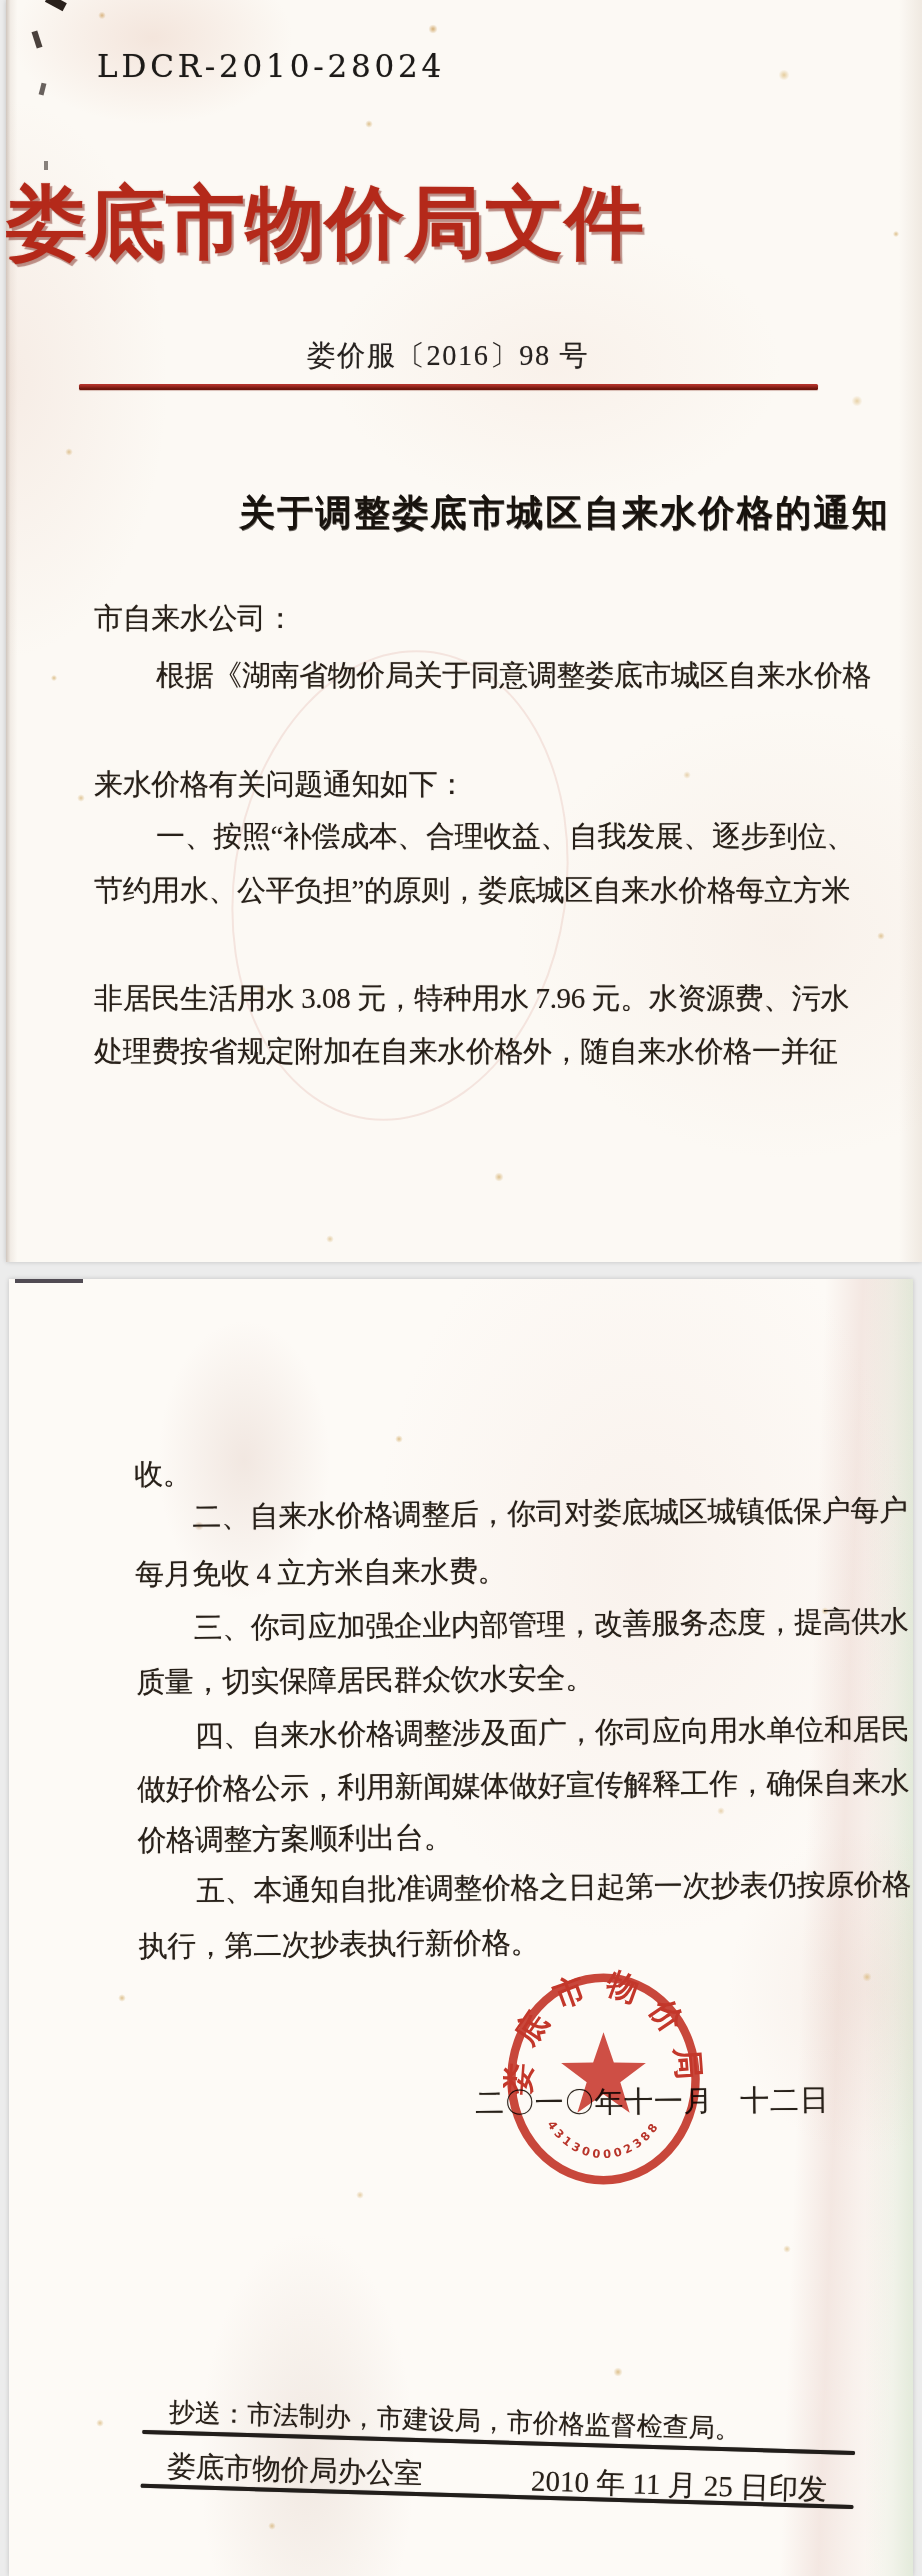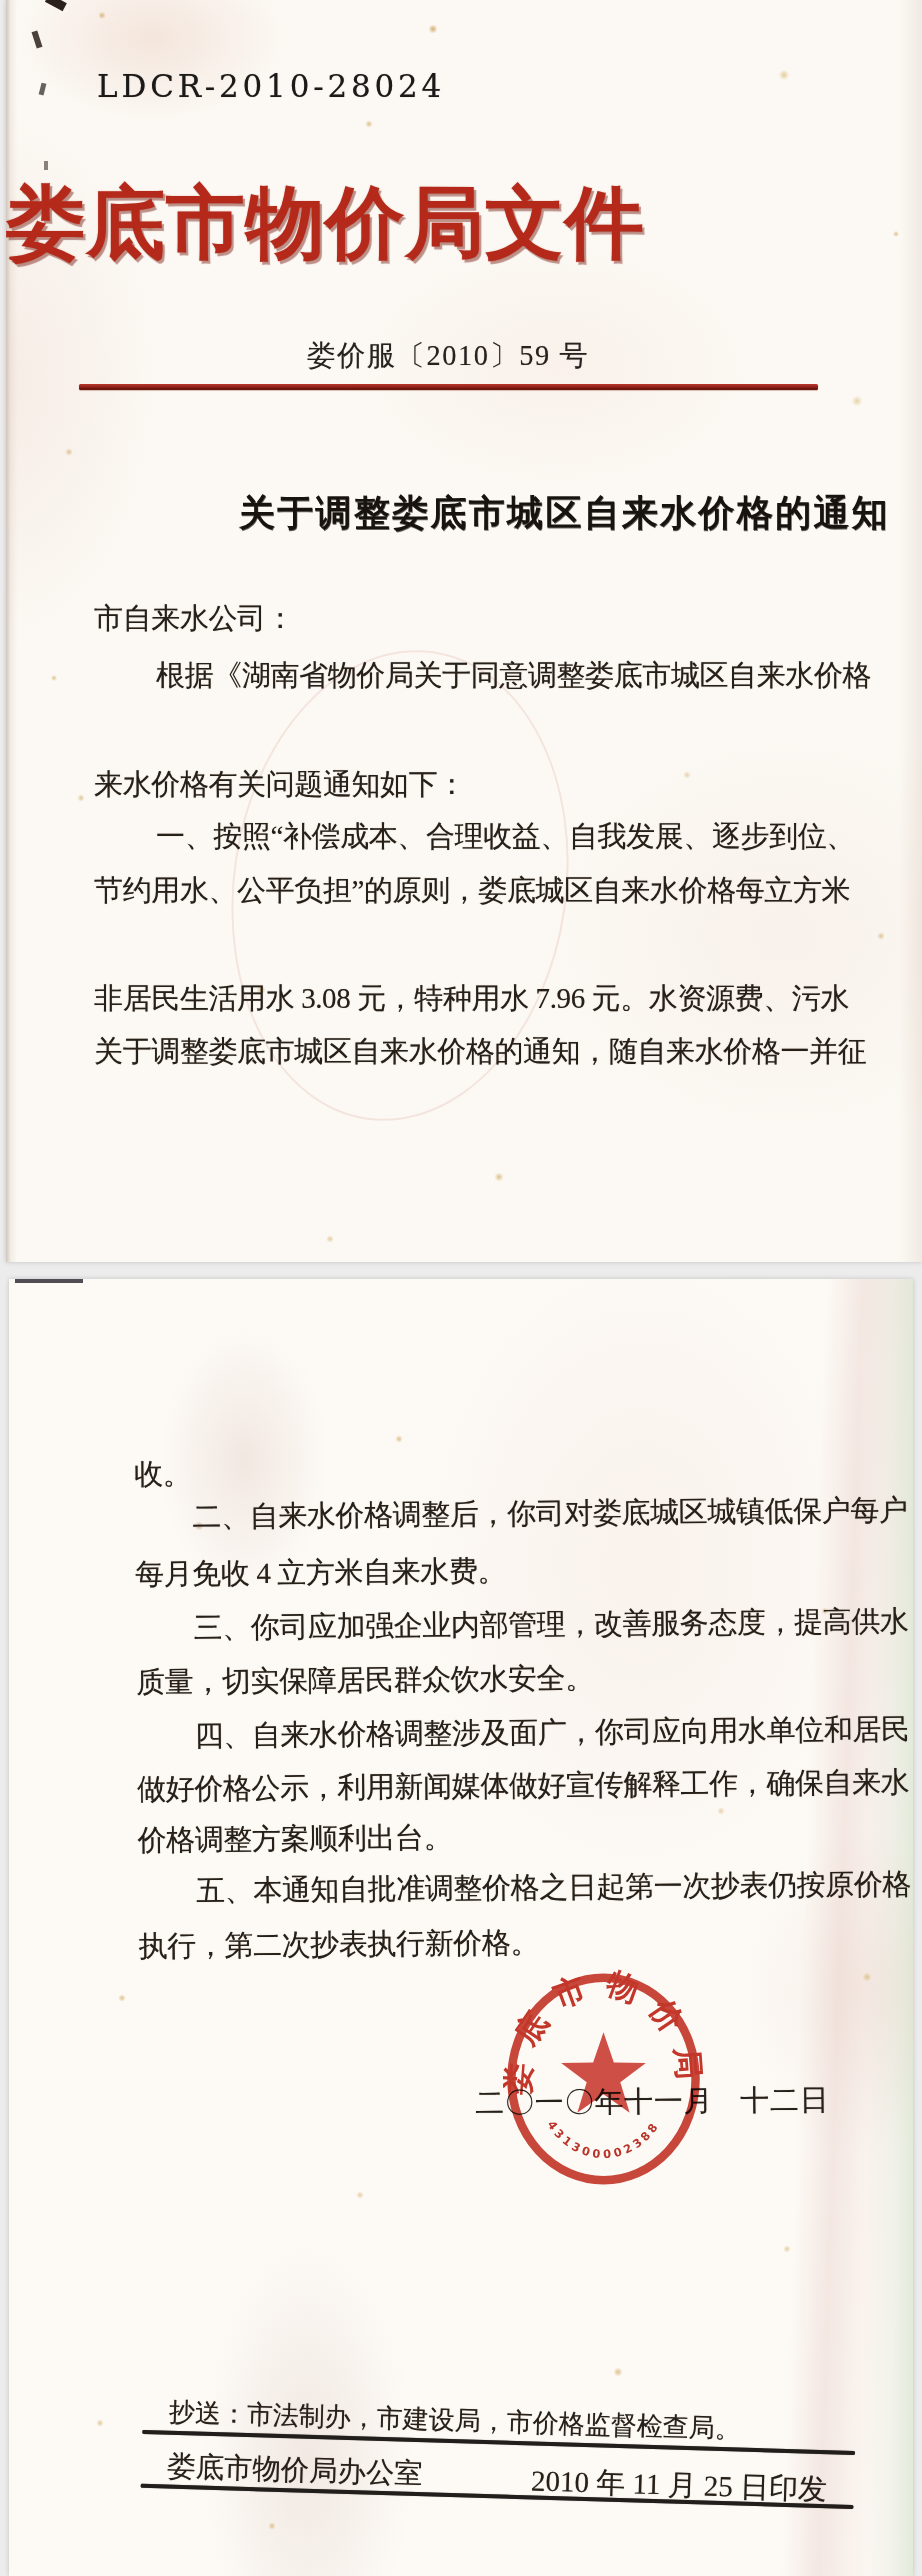--- a/index.html
+++ b/index.html
@@ -52,21 +52,21 @@
       radial-gradient(circle 3.1px at 91px 1144px, rgba(190,135,35,.45), rgba(190,135,35,0) 3.8px),
       radial-gradient(ellipse 123px 200px at 26% 14%, rgba(200,165,150,.22), rgba(200,165,150,0) 70%),
       radial-gradient(ellipse 384px 538px at 70% 22%, rgba(228,198,185,.16), rgba(228,198,185,0) 70%),
       radial-gradient(ellipse 154px 323px at 33% 91%, rgba(205,180,165,.25), rgba(205,180,165,0) 70%),
       radial-gradient(ellipse 200px 231px at 95% 55%, rgba(222,192,178,.20), rgba(222,192,178,0) 70%),
       linear-gradient(92deg, rgba(0,0,0,0) 86%, rgba(215,175,165,.25) 90%, rgba(215,175,165,.12) 93%, rgba(215,175,165,0) 97%),
       linear-gradient(270deg, rgba(195,215,185,.45), rgba(205,220,195,.25) 20px, rgba(205,220,195,0) 48px);
   }
   .corner-mark{position:absolute;background:#2a211c;}
   .doc-code{
-    position:absolute;left:91px;top:68px;
+    position:absolute;left:91px;top:48px;
     font-family:"DejaVu Serif","Liberation Serif",serif;
     font-size:31px;letter-spacing:3.8px;color:#1c1a18;
     text-shadow:0 0 0.8px rgba(30,25,20,.5);white-space:nowrap;
   }
   .org-title{
     position:absolute;left:0;top:171px;width:884px;
     font-size:79px;font-weight:bold;color:#b4291a;letter-spacing:0.8px;
     text-shadow:2.3px 3.1px 0.8px rgba(114,20,8,.45), 0 0 1.5px rgba(160,40,20,.4);
     white-space:nowrap;
   }
@@ -123,35 +123,35 @@
 
   <div class="corner-mark" style="left:40px;top:-2.3px;width:20px;height:8.5px;transform:rotate(28deg);"></div>
   <div class="corner-mark" style="left:28px;top:31px;width:6.1px;height:17px;transform:rotate(-18deg);opacity:.85;"></div>
   <div class="corner-mark" style="left:34px;top:83px;width:4.6px;height:12.3px;transform:rotate(14deg);opacity:.7;"></div>
   <div class="corner-mark" style="left:38px;top:161px;width:3.8px;height:9.2px;opacity:.55;"></div>
 
   <div class="doc-code">LDCR-2010-28024</div>
 
   <div class="org-title">娄底市物价局文件</div>
 
-  <div class="doc-number">娄价服〔2010〕59 号</div>
+  <div class="doc-number">娄价服〔2016〕98 号</div>
 
   <div class="red-rule"></div>
 
   <div class="doc-title">关于调整娄底市城区自来水价格的通知</div>
 
   <div class="ghost-seal"></div>
 
   <div class="line" style="left:88px;top:601px">市自来水公司：</div>
   <div class="line" style="left:150px;top:658px">根据《湖南省物价局关于同意调整娄底市城区自来水价格</div>
   <div class="line" style="left:88px;top:767px">来水价格有关问题通知如下：</div>
   <div class="line" style="left:150px;top:819px">一、按照“补偿成本、合理收益、自我发展、逐步到位、</div>
   <div class="line" style="left:88px;top:873px">节约用水、公平负担”的原则，娄底城区自来水价格每立方米</div>
   <div class="line" style="left:88px;top:981px">非居民生活用水 3.08 元，特种用水 7.96 元。水资源费、污水</div>
-  <div class="line" style="left:88px;top:1034px">关于调整娄底市城区自来水价格的通知，随自来水价格一并征</div>
+  <div class="line" style="left:88px;top:1034px">处理费按省规定附加在自来水价格外，随自来水价格一并征</div>
 </div>
 
 <div class="page p2">
 
   <div class="p2-top-strip"></div>
 
   <div class="p2-body">
     <div class="line" style="left:125px;top:178px">收。</div>
     <div class="line" style="left:183px;top:221px">二、自来水价格调整后，你司对娄底城区城镇低保户每户</div>
     <div class="line" style="left:125px;top:278px">每月免收 4 立方米自来水费。</div>

